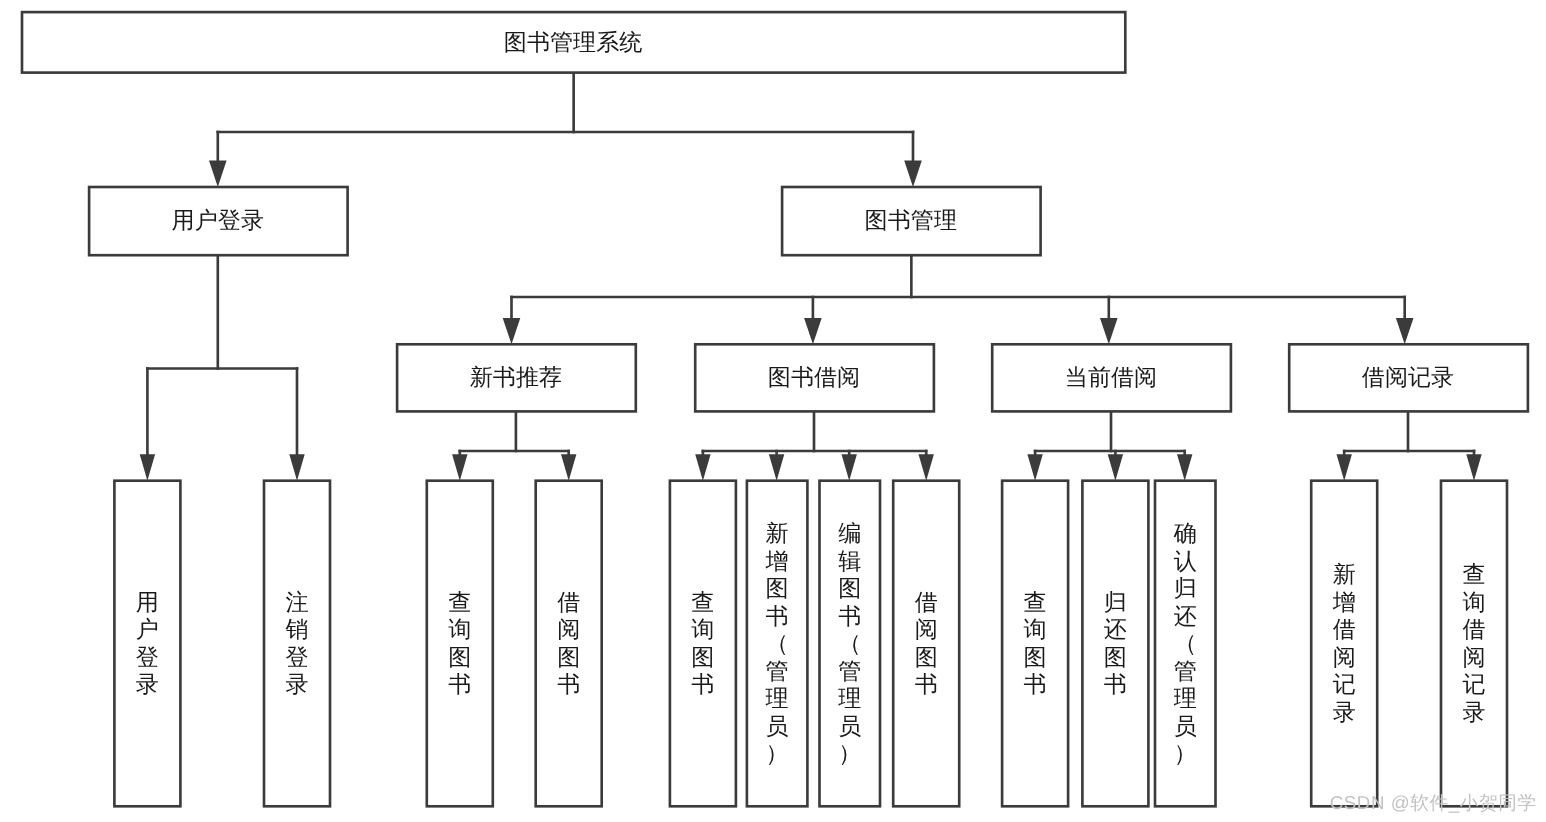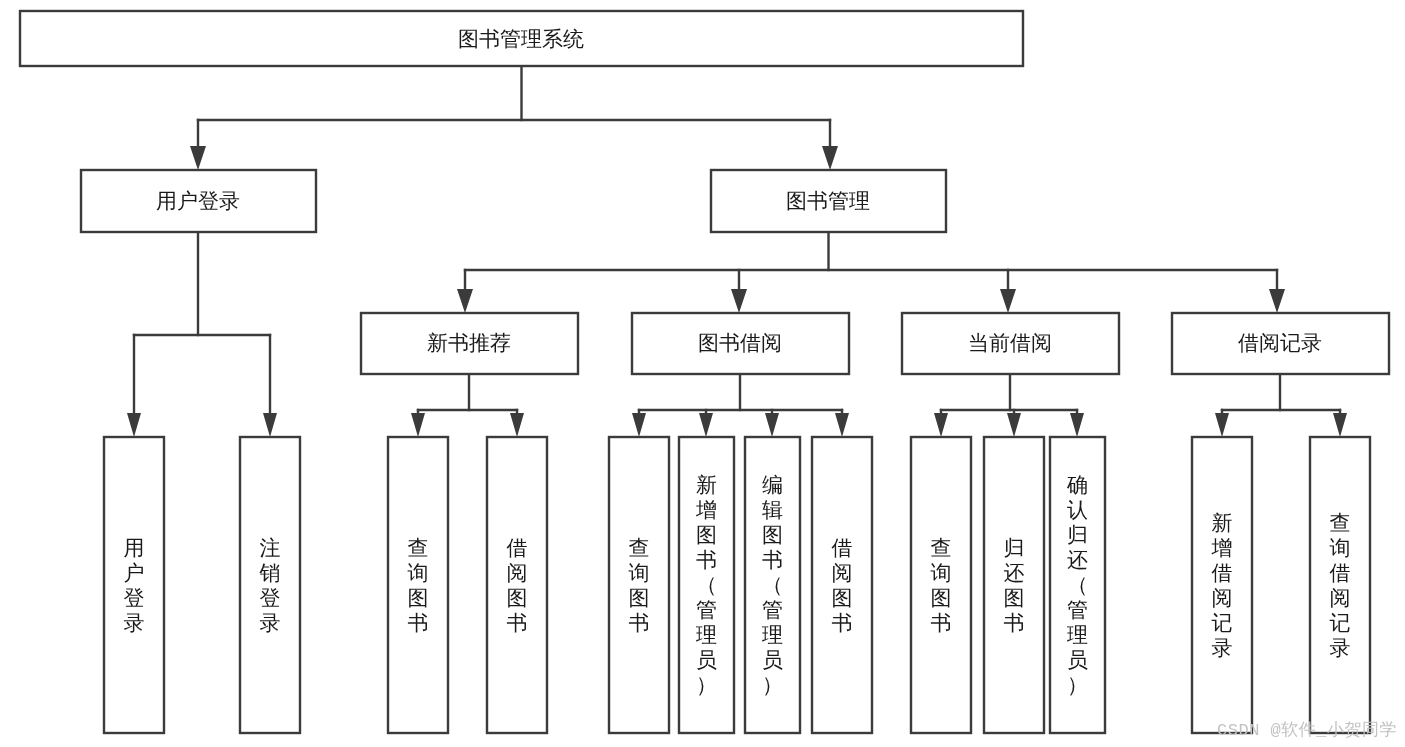--- a/index.html
+++ b/index.html
@@ -52,21 +52,21 @@
   .node-label-vertical {
     fill: #1a1a1a;
     font-family: "Liberation Sans", "DejaVu Sans", sans-serif;
     font-size: 21px;
     text-anchor: middle;
   }
   .watermark-text {
     position: absolute;
     right: 8px;
     bottom: 6px;
-    font-family: Liberation Mono, monospace;
+    font-family: Liberation Sans, sans-serif;
     font-size: 17px;
     color: #c2c2c2;
     white-space: nowrap;
     letter-spacing: 0.5px;
     pointer-events: none;
   }
 </style>
 </head>
 <body>
 

